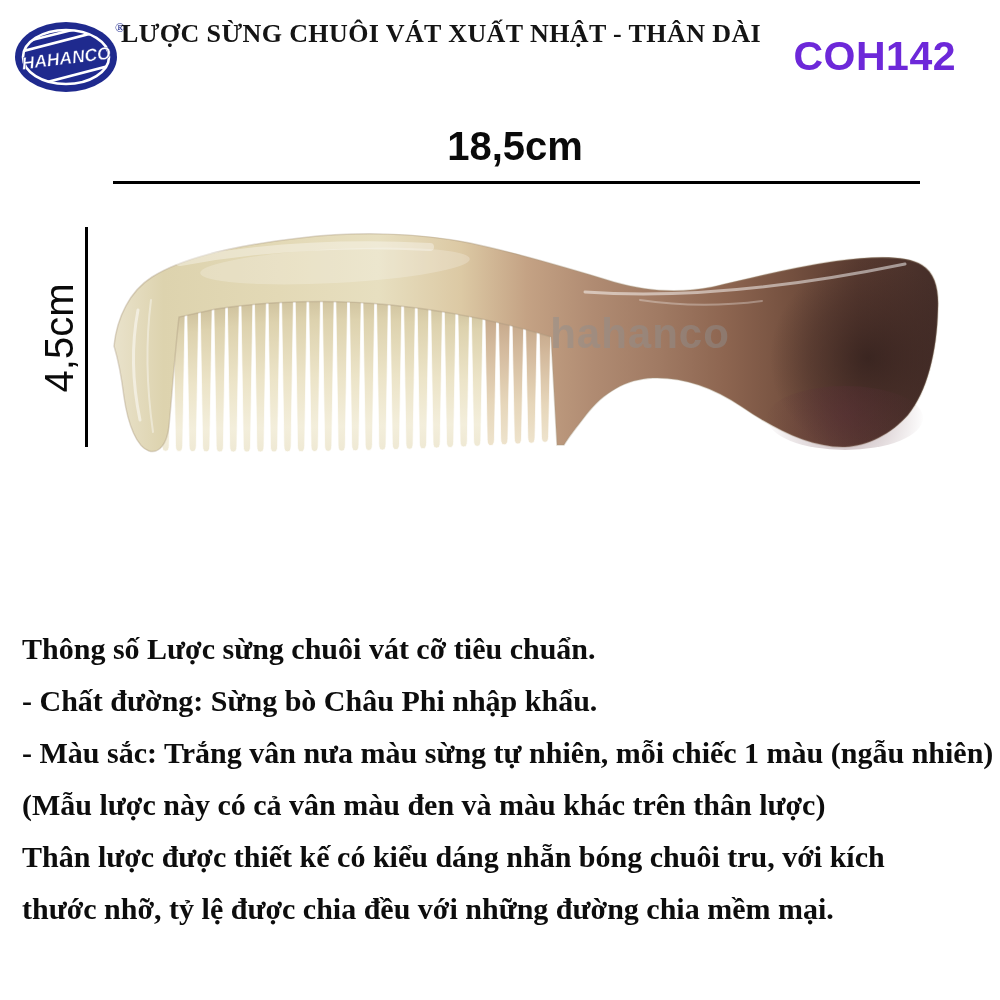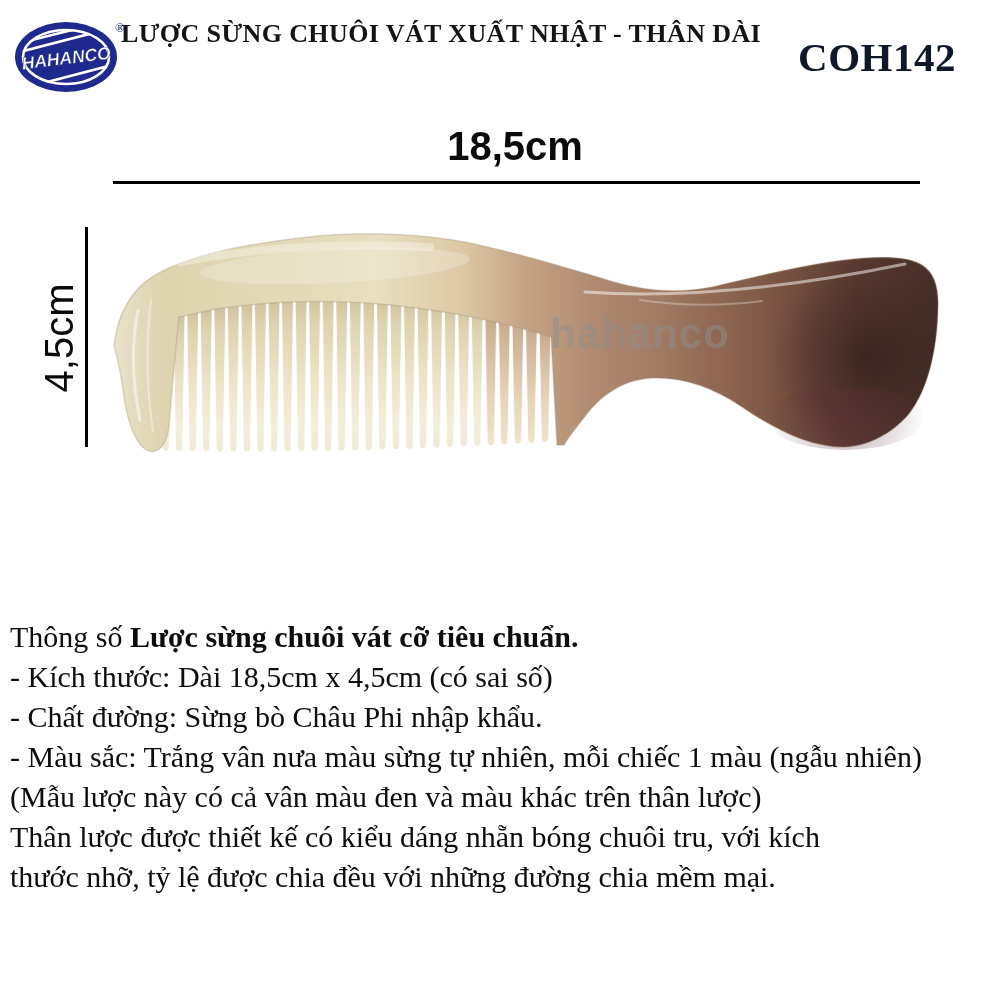--- a/index.html
+++ b/index.html
@@ -9,40 +9,40 @@
     overflow:hidden;
   }
   .abs{position:absolute;}
   
   .logo-box{left:12px;top:14px;width:118px;height:82px;}
   .header-title{
     left:121px;top:19px;font-size:26px;font-weight:bold;letter-spacing:.4px;
     color:#141414;white-space:nowrap;
   }
   .product-code{
-    right:44px;top:33px;font-family:Liberation Serif, serif;
-    font-weight:bold;font-size:41px;color:#0f172a;letter-spacing:.5px;
+    right:44px;top:33px;font-family:Liberation Sans, sans-serif;
+    font-weight:bold;font-size:41px;color:#6d28d9;letter-spacing:.5px;
   }
   
   .dim-label{
     font-family:"Liberation Sans","DejaVu Sans",sans-serif;
     font-size:40px;color:#0a0a0a;
   }
   .dim-w-label{left:315px;top:124px;width:400px;text-align:center;font-weight:bold;}
   .dim-w-line{left:113px;top:181px;width:807px;height:3px;background:#000;}
   .dim-h-line{left:85px;top:227px;width:3px;height:220px;background:#000;}
   .dim-h-label{
     left:-23px;top:317px;width:162px;height:42px;text-align:center;
     transform:rotate(-90deg);transform-origin:center;
   }
   
   .comb-box{left:90px;top:215px;width:870px;height:255px;}
   
   .desc{left:10px;top:617px;width:985px;font-size:30px;line-height:40px;}
-  .desc p{margin:0;padding:0;white-space:nowrap;}
+  .desc p{margin:12px;padding:0;white-space:nowrap;font-weight:bold;}
   .indent-a{padding-left:152px;}
   .indent-b{padding-left:20px;}
 </style>
 </head>
 <body>
 
 <div class="abs logo-box">
   <svg width="118" height="82" viewBox="0 0 118 82">
     <defs>
       <clipPath id="logoClip">
@@ -303,19 +303,18 @@
       <path d="M 151 300 Q 143 362 153 432" stroke-width="2" opacity="0.4"></path>
     </g>
     <ellipse cx="335" cy="266" rx="135" ry="17" fill="#ffffff" opacity="0.22" transform="rotate(-3 335 266)"></ellipse>
 
     <text x="640" y="348" text-anchor="middle" font-family="Liberation Sans, DejaVu Sans, sans-serif" font-size="42" font-weight="600" fill="#8f8f8f" opacity="0.48" letter-spacing="1">hahanco</text>
   </svg>
 </div>
 
 <div class="abs desc">
   <p><span>Thông số </span><b>Lược sừng chuôi vát cỡ tiêu chuẩn.</b></p>
-  <p>- Kích thước: Dài 18,5cm x 4,5cm (có sai số)</p>
   <p>- Chất đường: Sừng bò Châu Phi nhập khẩu.</p>
   <p>- Màu sắc: Trắng vân nưa màu sừng tự nhiên, mỗi chiếc 1 màu (ngẫu nhiên)</p>
   <p class="indent-a">(Mẫu lược này có cả vân màu đen và màu khác trên thân lược)</p>
   <p class="indent-b">Thân lược được thiết kế có kiểu dáng nhẵn bóng chuôi tru, với kích</p>
   <p class="indent-b">thước nhỡ, tỷ lệ được chia đều với những đường chia mềm mại.</p>
 </div>
 
 </body></html>

